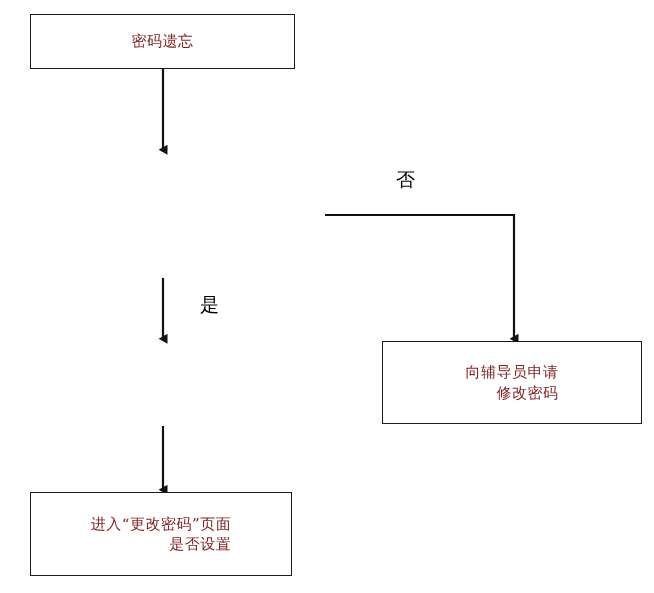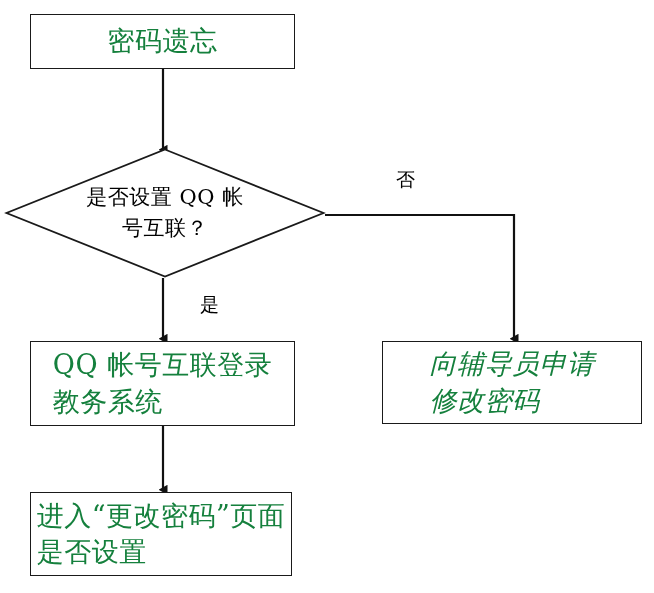--- a/index.html
+++ b/index.html
@@ -16,23 +16,23 @@
     font-family: "DejaVu Serif", "Liberation Serif", serif;
   }
   .node {
     position: absolute;
     box-sizing: border-box;
     border: 1.5px solid #1a1a1a;
     background: #ffffff;
     display: flex;
     align-items: center;
     justify-content: center;
-    text-align: left;
-    color: #15803d;
-    font-size: 27px;
+    text-align: right;
+    color: #7f1d1d;
+    font-size: 15px;
     line-height: 1.35;
     letter-spacing: 0.5px;
     white-space: pre-line;
   }
   .diamond-wrap {
     position: absolute;
   }
   .diamond-wrap svg {
     position: absolute;
     top: 0;
@@ -88,34 +88,25 @@
 
     <line x1="163" y1="278" x2="163" y2="339" stroke="#111111" stroke-width="2.2" marker-end="url(#arrowhead)"></line>
 
     <polyline points="325,215 514,215 514,339" fill="none" stroke="#111111" stroke-width="2.2" marker-end="url(#arrowhead)"></polyline>
 
     <line x1="163" y1="426" x2="163" y2="490" stroke="#111111" stroke-width="2.2" marker-end="url(#arrowhead)"></line>
   </svg>
 
   <div class="node" style="left:30px; top:14px; width:265px; height:55px;">密码遗忘</div>
 
-  <div class="diamond-wrap" style="left:5px; top:148px; width:320px; height:130px;">
-    <svg width="320" height="130" viewBox="0 0 320 130" xmlns="http://www.w3.org/2000/svg">
-      <polygon points="160,1.5 318.5,65 160,128.5 1.5,65" fill="#ffffff" stroke="#1a1a1a" stroke-width="1.8"></polygon>
-    </svg>
-    <div class="diamond-label">是否设置 QQ 帐
-号互联？</div>
-  </div>
 
-  <div class="node" style="left:30px; top:341px; width:265px; height:85px;">QQ 帐号互联登录
-教务系统</div>
 
   <div class="node" style="left:30px; top:492px; width:262px; height:84px;">进入“更改密码”页面
 是否设置</div>
 
-  <div class="node" style="left:382px; top:341px; width:260px; height:83px;font-style:italic;">向辅导员申请
+  <div class="node" style="left:382px; top:341px; width:260px; height:83px;">向辅导员申请
 修改密码</div>
 
   <div class="edge-label" style="left:200px; top:295px;">是</div>
 
   <div class="edge-label" style="left:396px; top:170px;">否</div>
 
 </div>
 
 </body></html>

